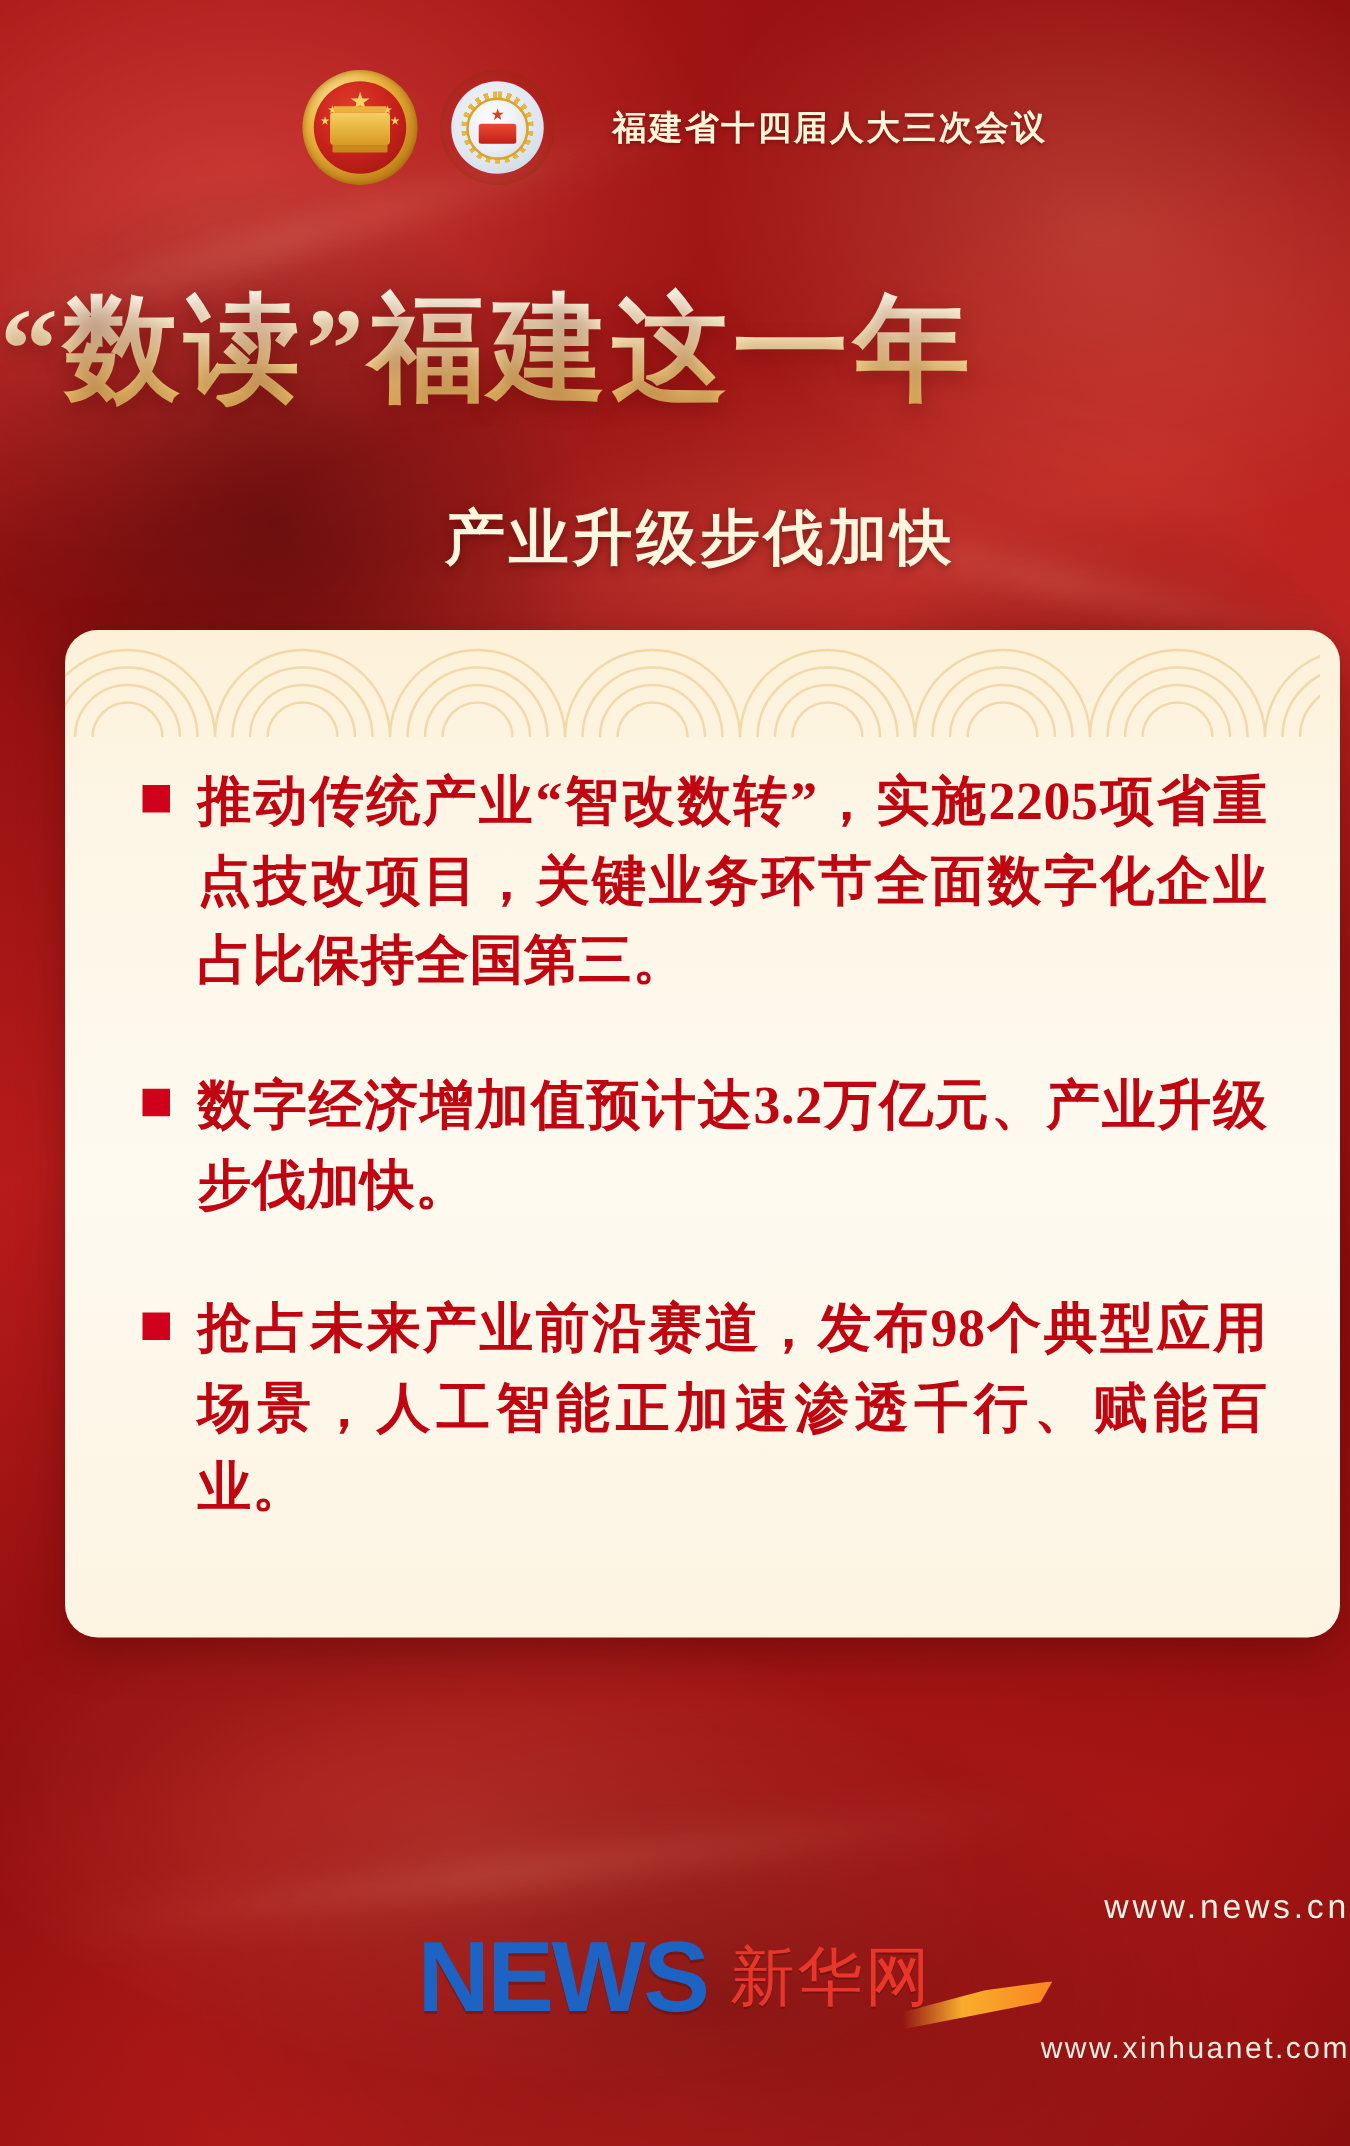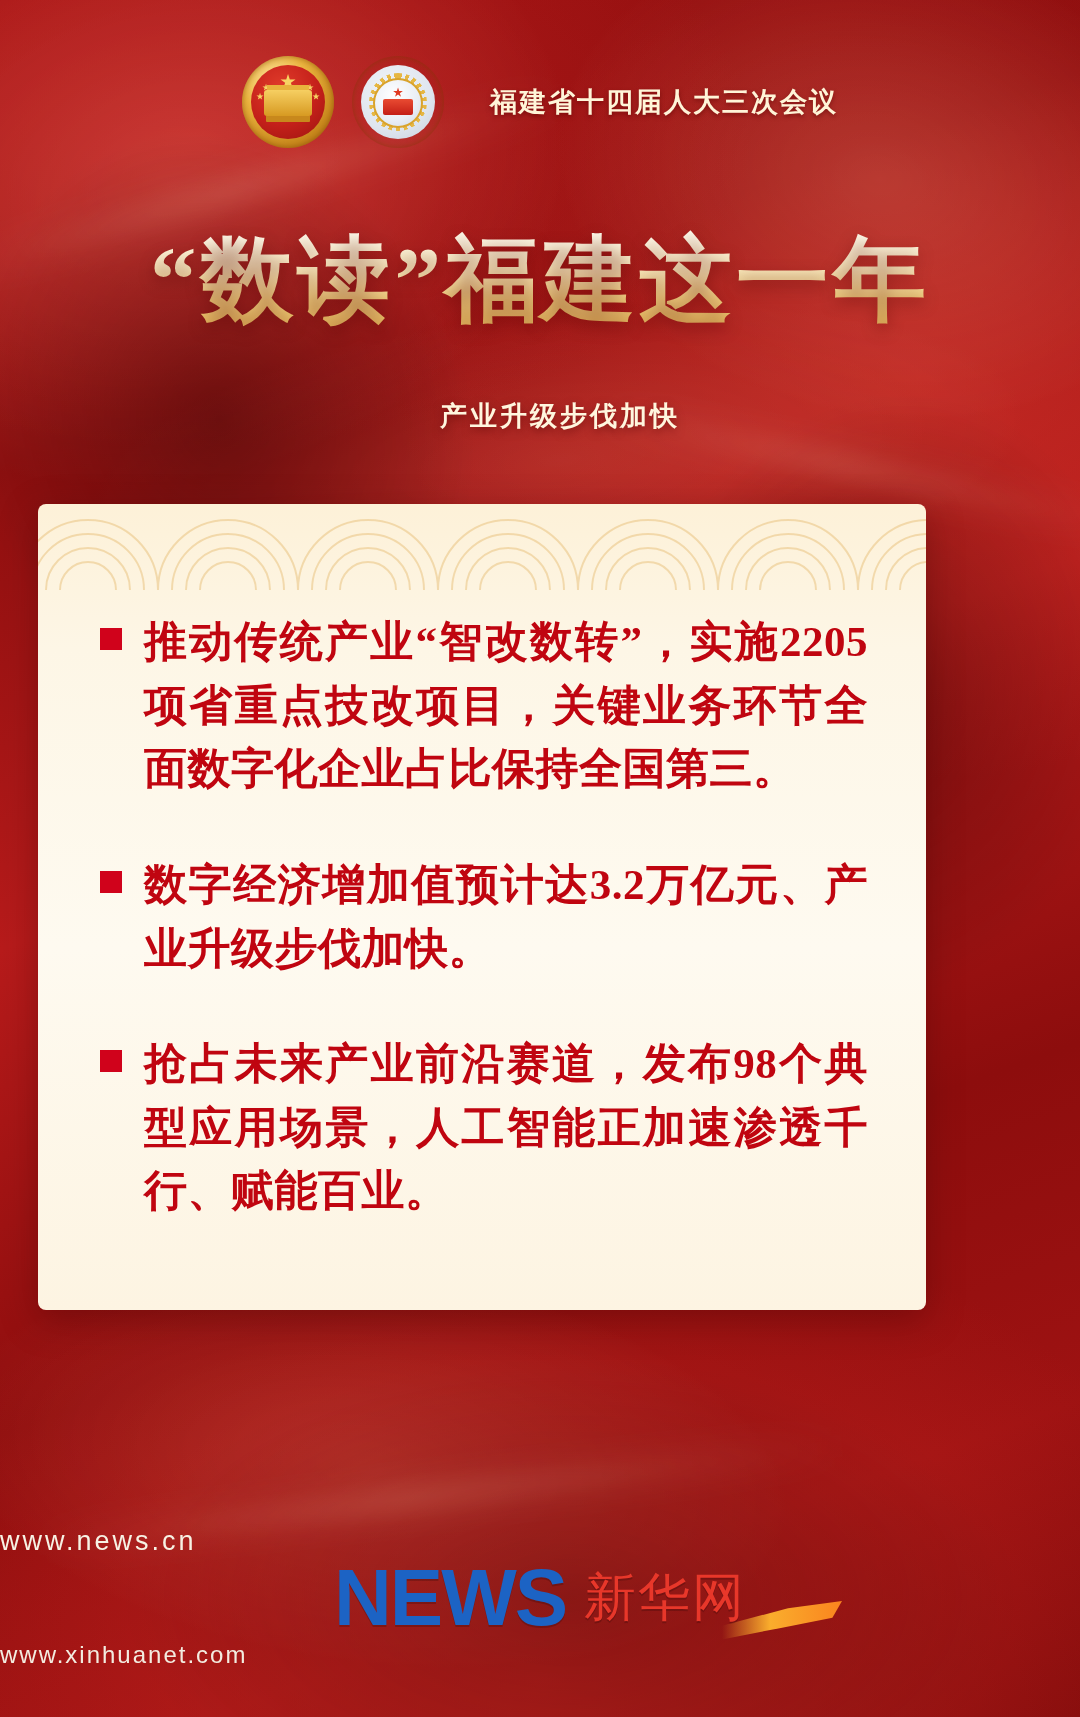--- a/index.html
+++ b/index.html
@@ -213,54 +213,54 @@
     text-shadow: 0 2px 4px rgba(90,0,0,.55);
     white-space: nowrap;
   }
 
   
   .main-title {
     position: absolute;
     top: 228px;
     left: 0;
     right: 0;
-    text-align: center;
+    text-align: left;
     font-size: 93px;
     font-weight: bold;
     letter-spacing: 4px;
     line-height: 1.12;
     background: linear-gradient(180deg, #fffdf2 0%, #fdeec2 38%, #f2d07f 68%, #e5b558 100%);
     -webkit-background-clip: text;
     background-clip: text;
     color: transparent;
     text-shadow: 0 6px 16px rgba(80,0,0,.35);
     white-space: nowrap;
   }
   .subtitle {
     position: absolute;
     top: 398px;
     left: 0;
     right: 0;
     text-align: center;
-    font-size: 27px;
+    font-size: 48px;
     font-weight: bold;
     letter-spacing: 3px;
     color: #fff6de;
     text-shadow: 0 3px 8px rgba(80,0,0,.5);
     padding-left: 40px;
   }
 
   
   .card {
     position: absolute;
-    left: 38px;
+    left: 52px;
     top: 504px;
-    width: 888px;
+    width: 1020px;
     height: 806px;
-    border-radius: 8px;
+    border-radius: 26px;
     background: linear-gradient(180deg, #fdf1d8 0%, #fdf6e6 18%, #fefaf0 55%, #fdf4e2 100%);
     box-shadow: 0 10px 36px rgba(60,0,0,.35);
     overflow: hidden;
   }
   .card-arcs {
     position: absolute;
     top: 0;
     left: 0;
     right: 0;
     height: 86px;
@@ -296,22 +296,22 @@
     color: #c00510;
     letter-spacing: 0.5px;
     text-align: justify;
   }
 
   
   .footer {
     position: absolute;
     left: 0;
     right: 0;
-    bottom: 48px;
-    text-align: left;
+    bottom: 64px;
+    text-align: right;
   }
   .footer .url-top {
     font-family: "Liberation Sans", "DejaVu Sans", sans-serif;
     font-size: 27px;
     letter-spacing: 3px;
     color: #f7f2e4;
     margin-bottom: 4px;
   }
   .logo-row {
     display: flex;

